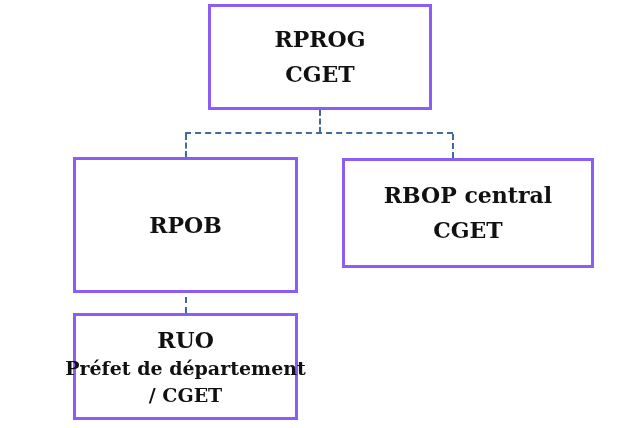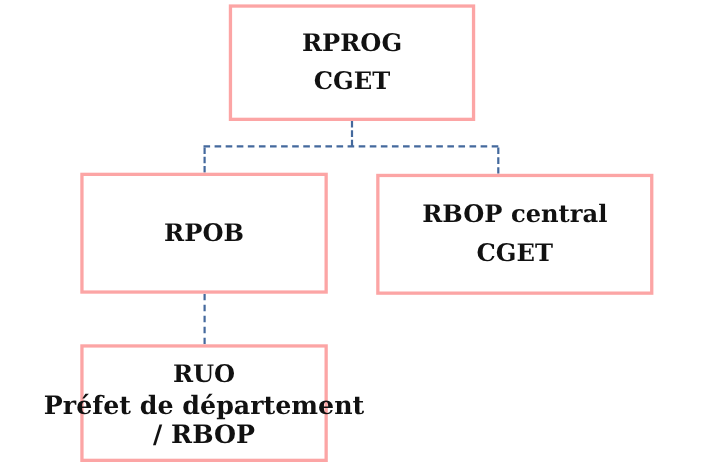--- a/index.html
+++ b/index.html
@@ -11,46 +11,46 @@
     position: relative;
     width: 640px;
     height: 428px;
     background: #ffffff;
     overflow: hidden;
     font-family: "DejaVu Serif", "Liberation Serif", serif;
   }
   .node {
     position: absolute;
     box-sizing: border-box;
-    border: 3px solid #fca5a5;
+    border: 3px solid #8b5cf6;
     background: #ffffff;
     display: flex;
     flex-direction: column;
     justify-content: center;
     align-items: center;
     text-align: center;
     color: #111111;
     font-weight: bold;
   }
   .node .line-lg {
     font-size: 22px;
     line-height: 35px;
     white-space: nowrap;
   }
   .node .line-md {
     font-size: 20px;
     line-height: 28px;
     white-space: nowrap;
   }
   #node-rprog { left: 208px; top: 4px;   width: 224px; height: 106px; }
-  #node-rpob  { left: 73px;  top: 157px; width: 225px; height: 110px; }
+  #node-rpob  { left: 73px;  top: 157px; width: 225px; height: 136px; }
   #node-rbop  { left: 342px; top: 158px; width: 252px; height: 110px; }
   #node-ruo   { left: 73px;  top: 313px; width: 225px; height: 107px; }
   #node-ruo .line-lg { line-height: 30px; text-align: right; }
-  #node-ruo .line-md { font-size: 23px; line-height: 27px; }
+  #node-ruo .line-md { font-size: 19px; line-height: 27px; }
 
   .connector { position: absolute; }
   .conn-v { border-left: 2px dashed #44699D; width: 0; }
   .conn-h { border-top: 2px dashed #44699D; height: 0; }
 
   
   #conn-stub-top   { left: 319px; top: 110px; height: 23px; }
   #conn-horizontal { left: 185px; top: 132px; width: 268px; }
   #conn-drop-left  { left: 185px; top: 134px; height: 23px; }
   #conn-drop-right { left: 452px; top: 134px; height: 24px; }
@@ -78,16 +78,16 @@
   </div>
 
   <div class="node" id="node-rbop">
     <div class="line-lg">RBOP central</div>
     <div class="line-lg">CGET</div>
   </div>
 
   <div class="node" id="node-ruo">
     <div class="line-lg">RUO</div>
     <div class="line-md">Préfet de département</div>
-    <div class="line-md">/ RBOP</div>
+    <div class="line-md">/ CGET</div>
   </div>
 
 </div>
 
 </body></html>

